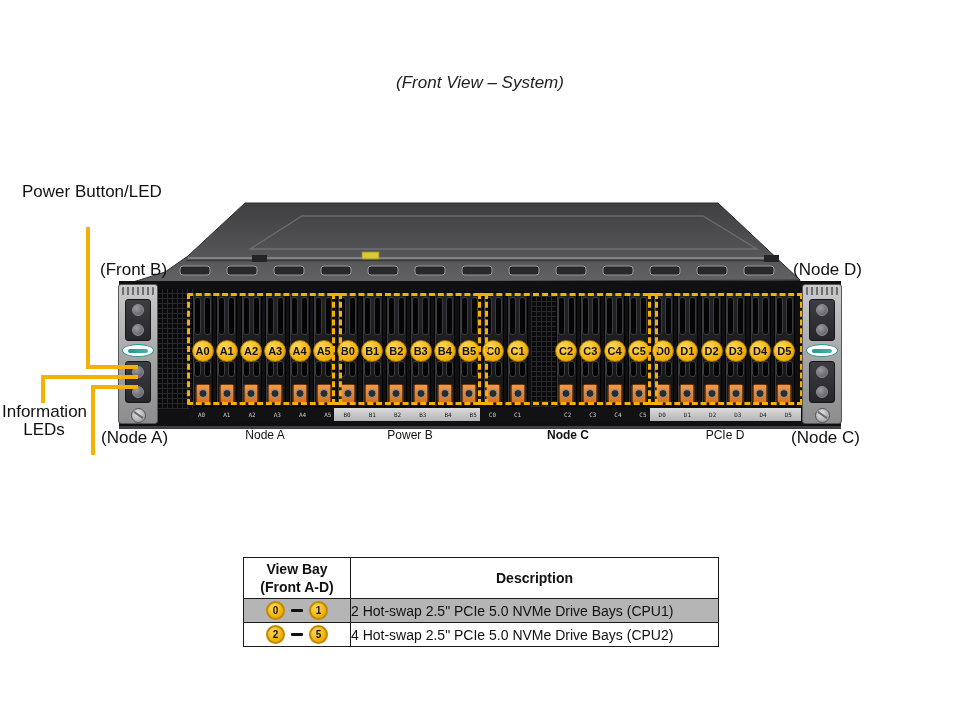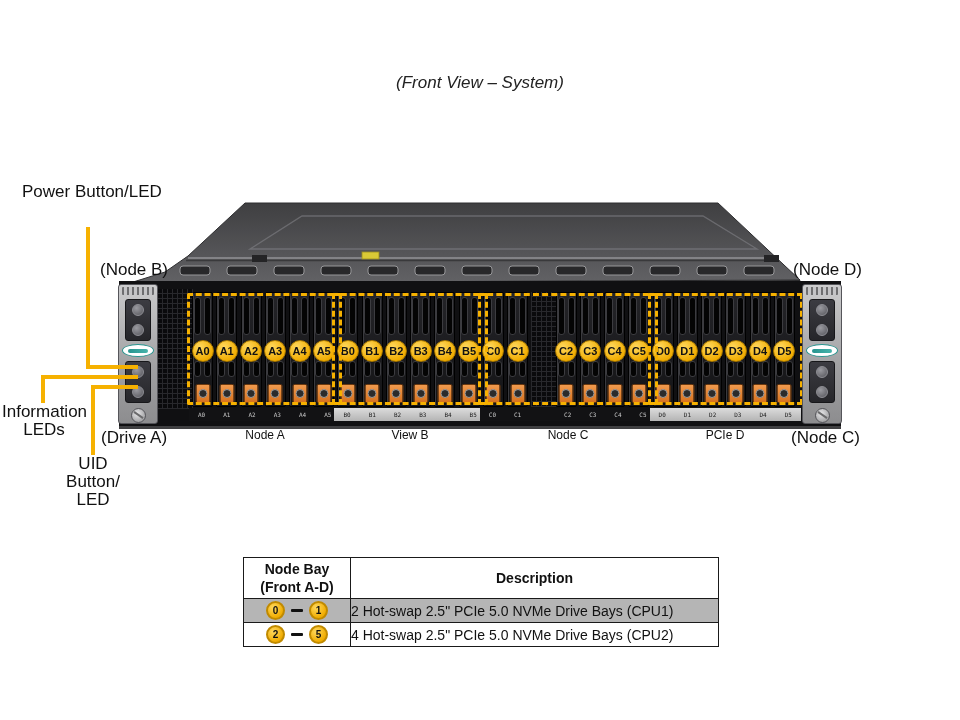--- a/index.html
+++ b/index.html
@@ -442,32 +442,32 @@
       <div class="node-label" style="left: 265px;">Node A</div>
       <div class="group-box" style="left: 332.44px; width: 155.44px;"></div>
       <div class="strip light" style="left: 334.44px; width: 151.44px;">
         <span>B0</span>
         <span>B1</span>
         <span>B2</span>
         <span>B3</span>
         <span>B4</span>
         <span>B5</span>
       </div>
-      <div class="node-label" style="left: 410px;">View B</div>
+      <div class="node-label" style="left: 410px;">Power B</div>
       <div class="group-box" style="left: 477.88px; width: 179.68px;"></div>
       <div class="strip dark" style="left: 479.88px; width: 175.68px;">
         <span>C0</span>
         <span>C1</span>
         <span></span>
         <span>C2</span>
         <span>C3</span>
         <span>C4</span>
         <span>C5</span>
       </div>
-      <div class="node-label" style="left: 568px;">Node C</div>
+      <div class="node-label" style="left: 568px; font-weight: bold;">Node C</div>
       <div class="group-box" style="left: 647.56px; width: 155.44px;"></div>
       <div class="strip light" style="left: 649.56px; width: 151.44px;">
         <span>D0</span>
         <span>D1</span>
         <span>D2</span>
         <span>D3</span>
         <span>D4</span>
         <span>D5</span>
       </div>
       <div class="node-label" style="left: 725px;">PCIe D</div>
@@ -505,38 +505,34 @@
   </div>
 
   <div class="cl" style="left:86px;top:227px;width:4px;height:141px"></div>
   <div class="cl" style="left:86px;top:365px;width:52px;height:4px"></div>
   <div class="cl" style="left:41px;top:375px;width:97px;height:4px"></div>
   <div class="cl" style="left:41px;top:375px;width:4px;height:28px"></div>
   <div class="cl" style="left:91px;top:385px;width:47px;height:4px"></div>
   <div class="cl" style="left:91px;top:385px;width:4px;height:70px"></div>
 
   <div class="lab" style="left:22px;top:182px">Power Button/LED</div>
-  <div class="lab" style="left:100px;top:260px">(Node B)</div>
+  <div class="lab" style="left:100px;top:260px">(Front B)</div>
   <div class="lab" style="left:793px;top:260px">(Node D)</div>
   <div class="lab center" style="left:2px;top:403px;width:84px">
     <span>Information</span><br>
     <span>LEDs</span>
   </div>
-  <div class="lab" style="left:101px;top:428px">(Drive A)</div>
-  <div class="lab center" style="left:50px;top:455px;width:86px">
-    <span>UID Button/</span><br>
-    <span>LED</span>
-  </div>
+  <div class="lab" style="left:101px;top:428px">(Node A)</div>
   <div class="lab" style="left:791px;top:428px">(Node C)</div>
 
   <table class="spec-table">
     <thead>
       <tr>
         <th class="th-bay">
-          <span>Node Bay</span><br>
+          <span>View Bay</span><br>
           <span>(Front A-D)</span>
         </th>
         <th class="th-desc">Description</th>
       </tr>
     </thead>
     <tbody id="spec-rows">
         <tr class="r0">
           <td>
             <div class="cell-range">
               <span class="circle-num">0</span>

